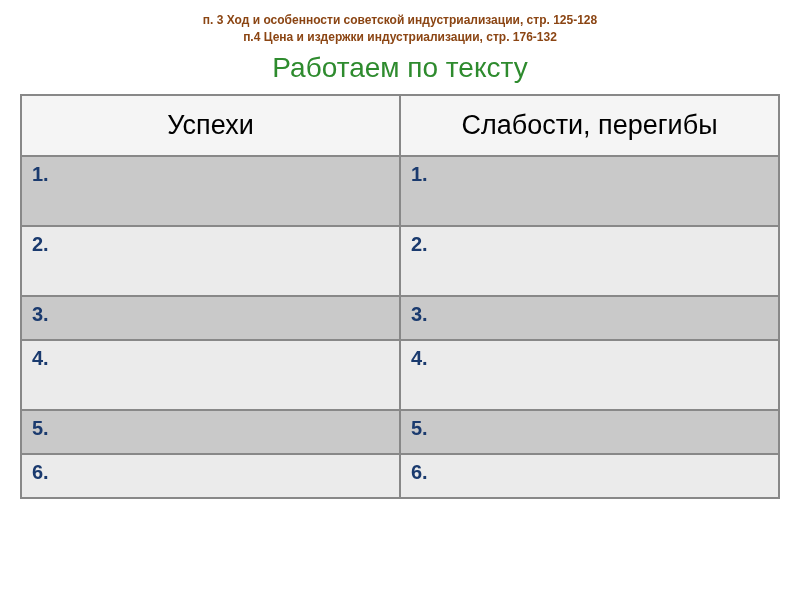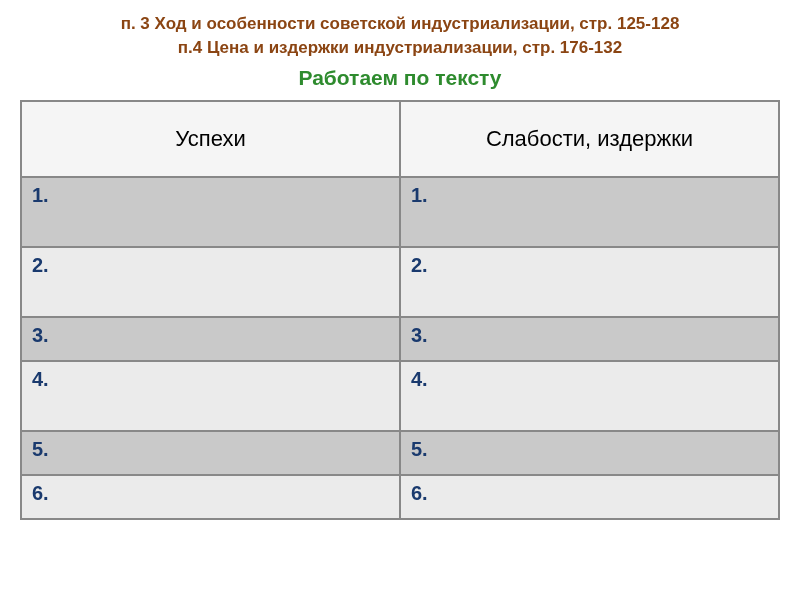--- a/index.html
+++ b/index.html
@@ -9,43 +9,43 @@
     background: #ffffff;
     font-family: Arial, sans-serif;
     overflow: hidden;
   }
   .header {
     text-align: center;
     padding: 12px 20px 6px 20px;
   }
   .source-line {
     color: #8B4513;
-    font-size: 17px;
+    font-size: 12px;
     font-weight: bold;
     line-height: 1.4;
   }
   .title {
     color: #2E8B2E;
-    font-size: 21px;
-    font-weight: bold;
+    font-size: 28px;
+    font-weight: normal;
     margin-top: 6px;
     margin-bottom: 4px;
   }
   .table {
     width: 760px;
     margin: 0 auto;
     border-collapse: collapse;
     border: 2px solid #888;
   }
   .table th {
     background: #f5f5f5;
     color: #000;
     font-weight: normal;
-    font-size: 22px;
-    padding: 24px 8px;
+    font-size: 27px;
+    padding: 14px 8px;
     border: 2px solid #888;
     text-align: center;
   }
   .table td {
     border: 2px solid #888;
     padding: 6px 10px;
     font-size: 20px;
     color: #1a3a6e;
     font-weight: bold;
     height: 70px;
@@ -68,21 +68,21 @@
 <div class="header">
   <div class="source-line">п. 3 Ход и особенности советской индустриализации, стр. 125-128</div>
   <div class="source-line">п.4 Цена и издержки индустриализации, стр. 176-132</div>
   <div class="title">Работаем по тексту</div>
 </div>
 
 <table class="table">
   <thead>
     <tr>
       <th>Успехи</th>
-      <th>Слабости, издержки</th>
+      <th>Слабости, перегибы</th>
     </tr>
   </thead>
   <tbody>
     <tr class="dark">
       <td>1.</td>
       <td>1.</td>
     </tr>
     <tr class="light">
       <td>2.</td>
       <td>2.</td>

